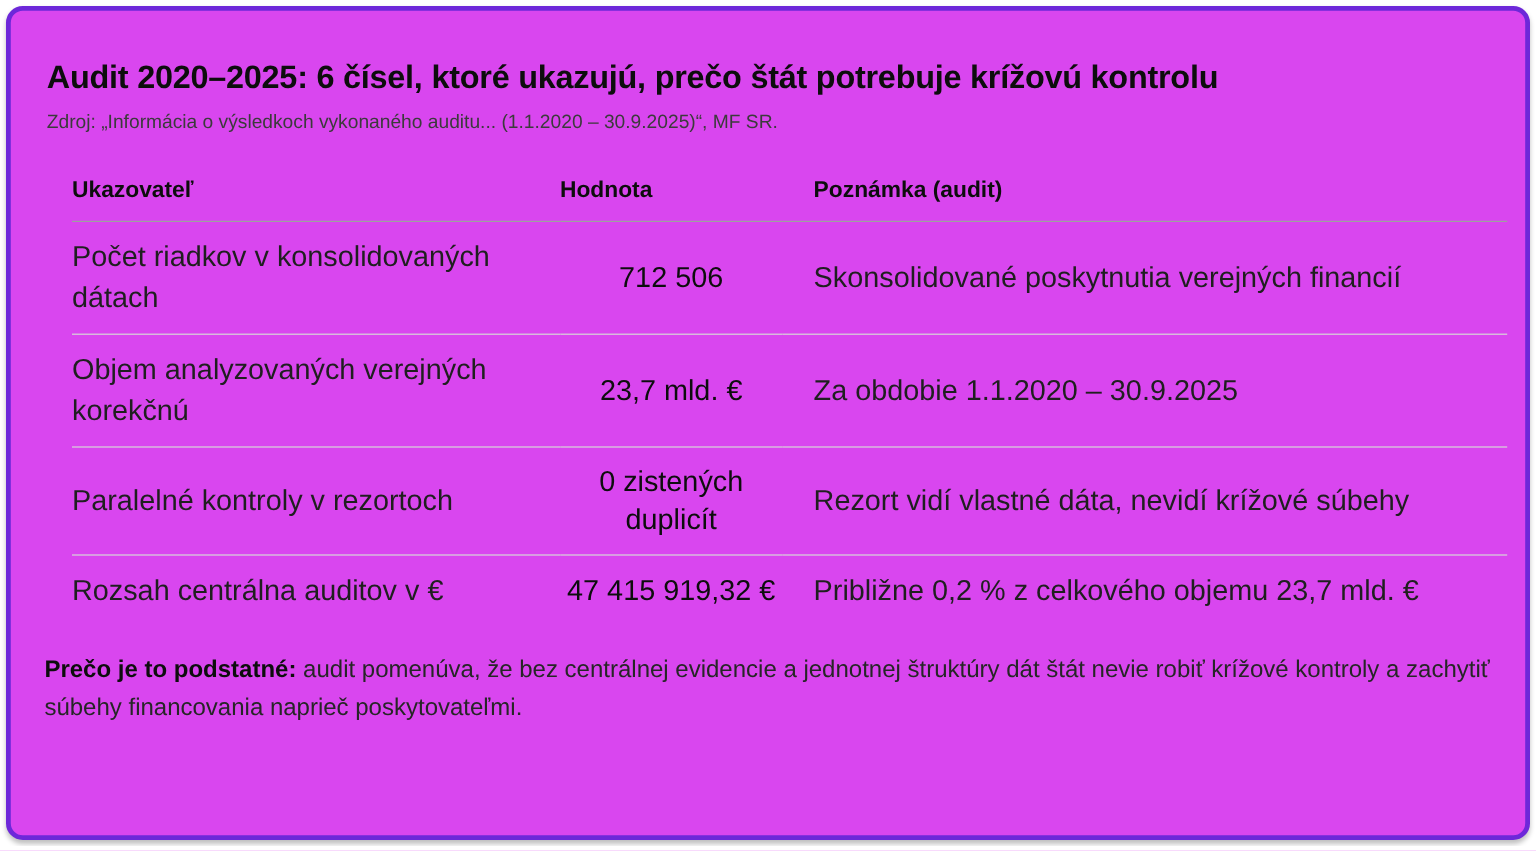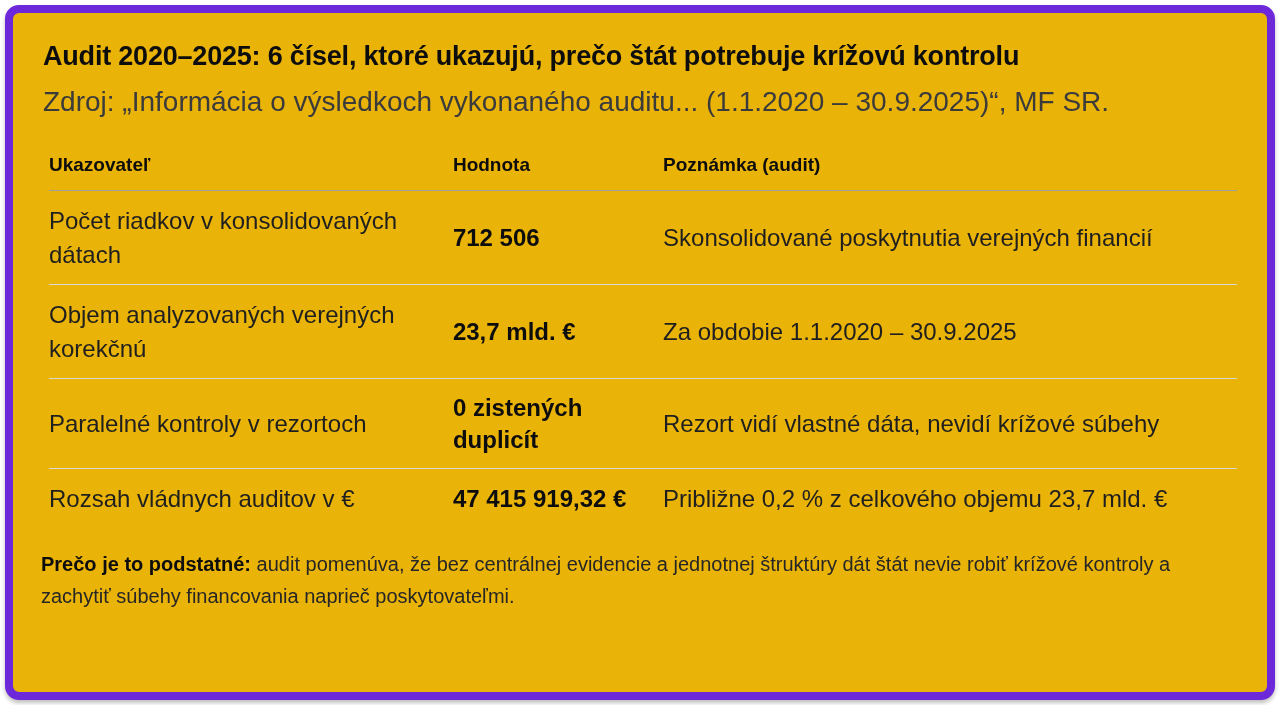--- a/index.html
+++ b/index.html
@@ -4,42 +4,42 @@
 <style>
   * { box-sizing: border-box; margin: 0; padding: 0; }
   html, body { background: #ffffff; }
   body {
     font-family: "Liberation Sans", "DejaVu Sans", sans-serif;
     color: #1a1a1a;
     padding: 5px;
     width: 1280px;
   }
   .card {
-    background: #eab308;
-    border: 8px solid #6d28d9;
+    background: #d946ef;
+    border: 4px solid #6d28d9;
     border-radius: 14px;
     box-shadow: 0 3px 4px rgba(0,0,0,0.25);
     min-height: 695px;
-    padding: 24px 24px 20px 24px;
+    padding: 36px 24px 20px 24px;
   }
   .title {
     font-size: 27px;
     font-weight: 800;
     letter-spacing: -0.2px;
     color: #0d0d0d;
     margin: 4px 0 14px 6px;
   }
   .source {
-    font-size: 28px;
+    font-size: 16px;
     color: #3b3b3b;
     margin: 0 0 0 6px;
   }
   table.audit {
     width: calc(100% - 18px);
-    margin: 30px 2px 0 12px;
+    margin: 30px 2px 0 27px;
     border-collapse: collapse;
     table-layout: fixed;
   }
   col.c1 { width: 34%; }
   col.c2 { width: 15.5%; }
   col.c3 { width: 50.5%; }
   th {
     font-size: 19px;
     font-weight: bold;
     color: #0d0d0d;
@@ -52,22 +52,22 @@
   tbody tr { border-bottom: 1px solid #d8d8d8; }
   tbody tr:last-child { border-bottom: none; }
   td {
     font-size: 24px;
     line-height: 1.4;
     vertical-align: middle;
     padding: 13px 0;
     color: #1f1f1f;
   }
   td.val {
-    text-align: left;
-    font-weight: bold;
+    text-align: center;
+    font-weight: normal;
     color: #0d0d0d;
     line-height: 1.3;
   }
   td.note { padding-left: 26px; }
   .footer {
     font-size: 20px;
     line-height: 1.6;
     color: #262626;
     margin: 20px 2px 0 4px;
   }
@@ -105,21 +105,21 @@
         <td>Objem analyzovaných verejných korekčnú</td>
         <td class="val">23,7 mld. €</td>
         <td class="note">Za obdobie 1.1.2020 – 30.9.2025</td>
       </tr>
       <tr>
         <td>Paralelné kontroly v rezortoch</td>
         <td class="val">0 zistených duplicít</td>
         <td class="note">Rezort vidí vlastné dáta, nevidí krížové súbehy</td>
       </tr>
       <tr>
-        <td>Rozsah vládnych auditov v €</td>
+        <td>Rozsah centrálna auditov v €</td>
         <td class="val">47 415 919,32 €</td>
         <td class="note">Približne 0,2 % z celkového objemu 23,7 mld. €</td>
       </tr>
     </tbody>
   </table>
 
   <p class="footer"><span class="lead">Prečo je to podstatné:</span><span> audit pomenúva, že bez centrálnej evidencie a jednotnej štruktúry dát štát nevie robiť krížové kontroly a zachytiť súbehy financovania naprieč poskytovateľmi.</span></p>
 
 </div>
 

